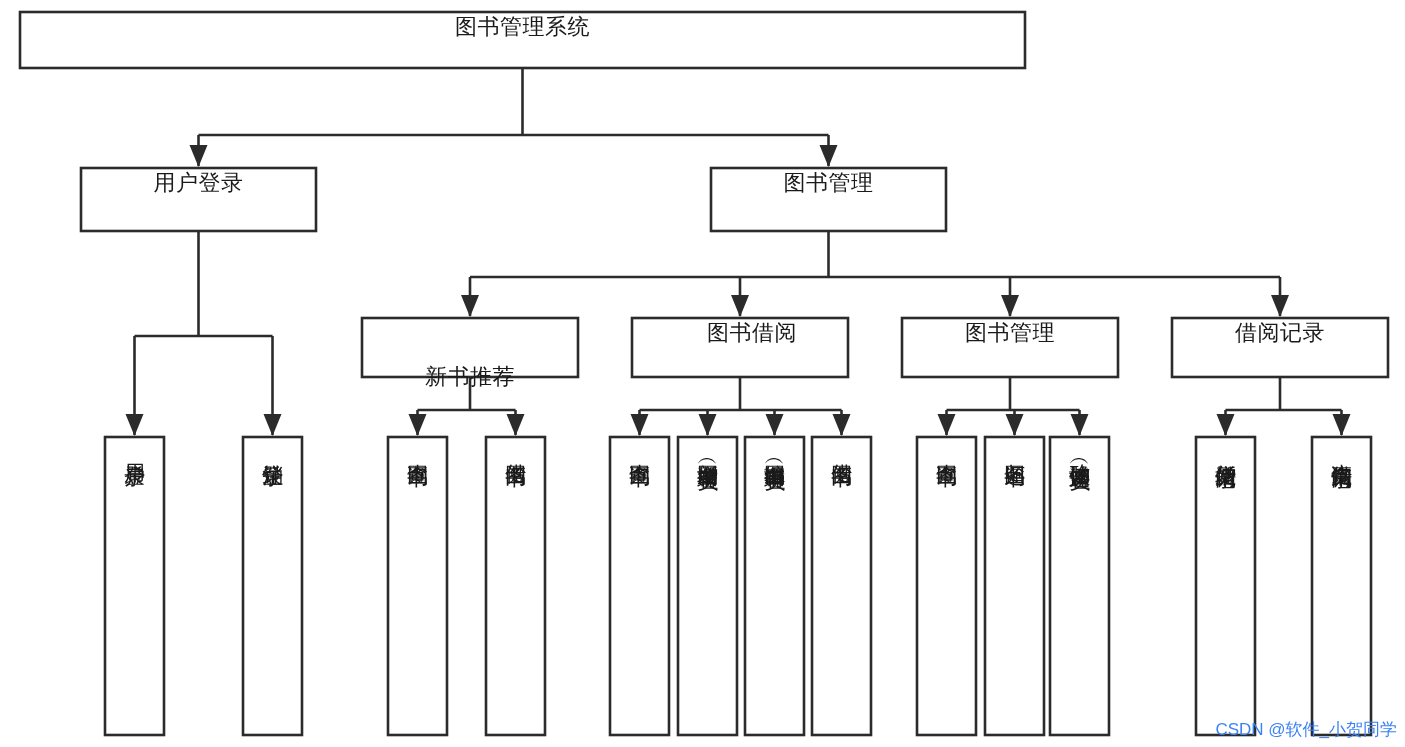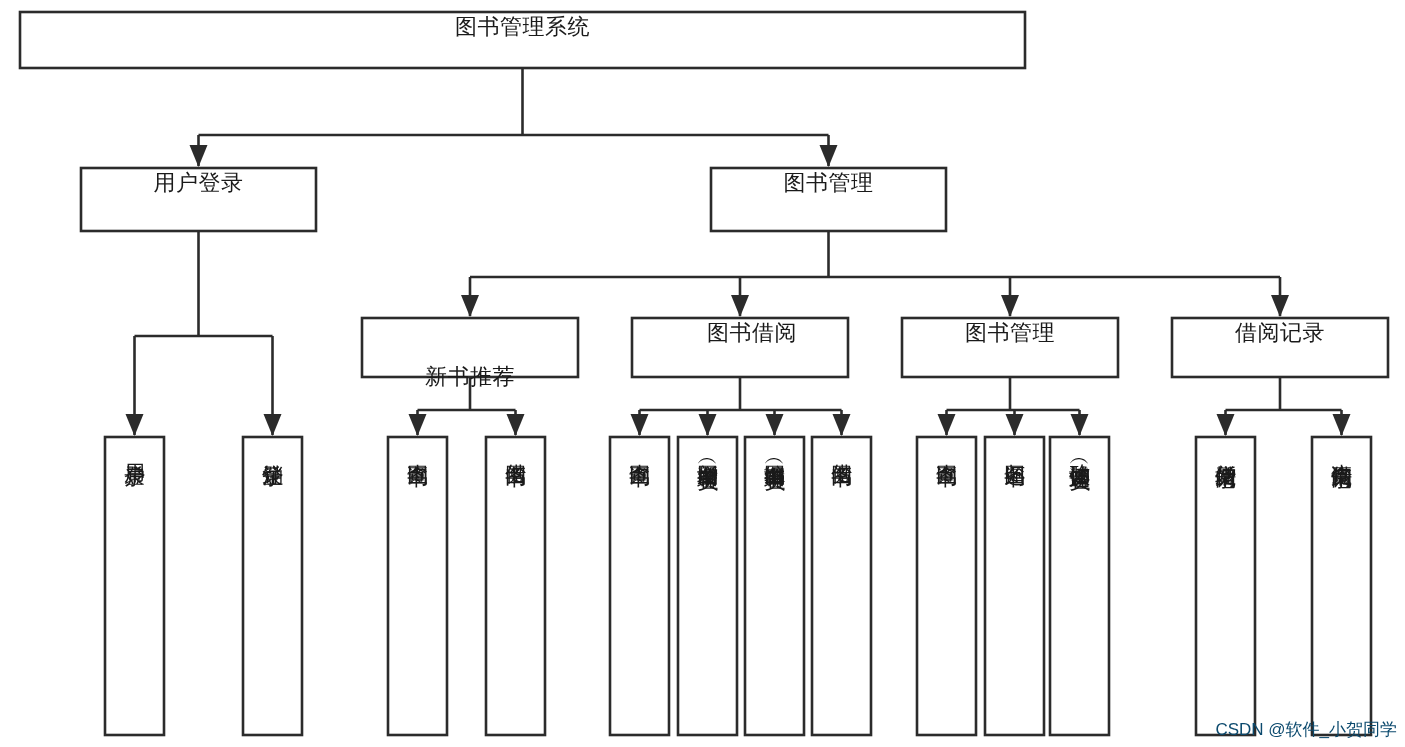--- a/index.html
+++ b/index.html
@@ -70,21 +70,21 @@
     color: #1a1a1a;
     white-space: nowrap;
     letter-spacing: 0.5px;
   }
   .watermark {
     position: absolute;
     right: 8px;
     bottom: 6px;
     font-family: "Liberation Sans", "DejaVu Sans", sans-serif;
     font-size: 17px;
-    color: #0c4a6e;
+    color: #3b82f6;
     white-space: nowrap;
     user-select: none;
     margin-left: 27px;
   }
 </style>
 </head>
 <body>
 
 <div id="diagram-root">
 

